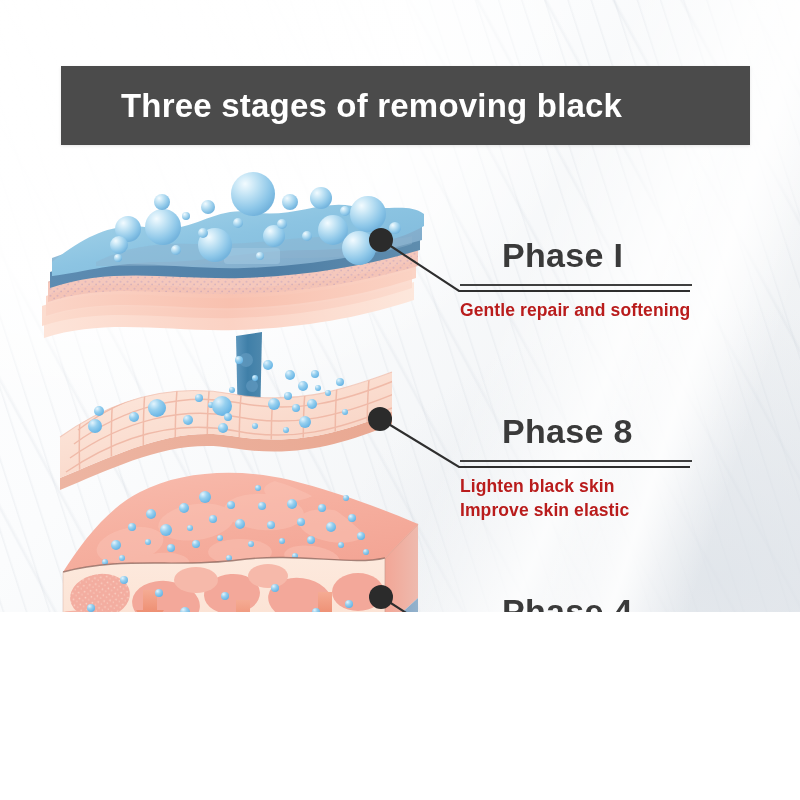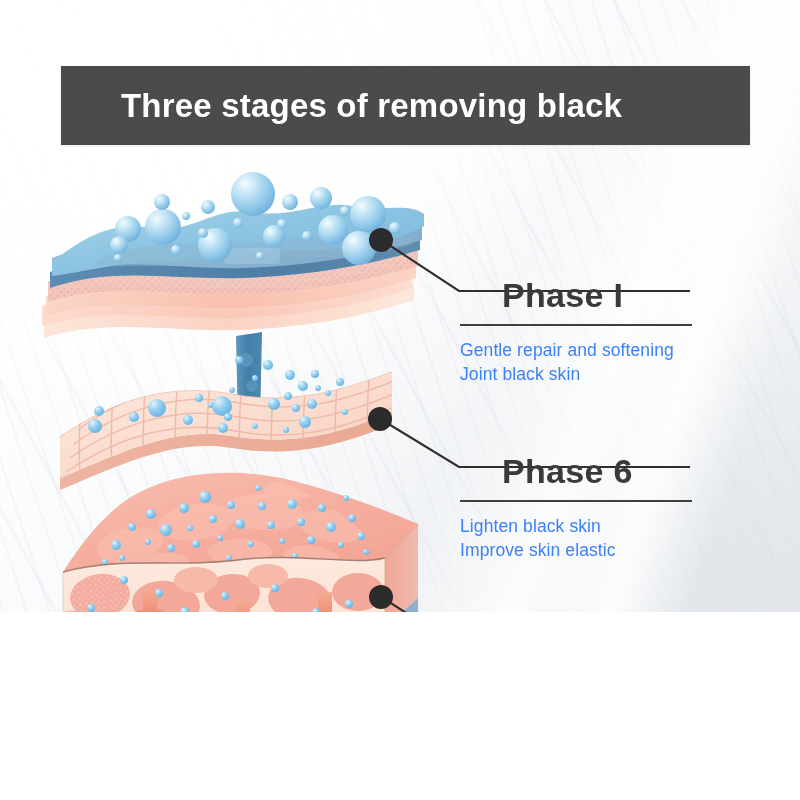--- a/index.html
+++ b/index.html
@@ -88,41 +88,40 @@
     font-weight: 700;
     letter-spacing: .2px;
     padding-left: 60px;
     white-space: nowrap;
   }
 
   
   .phase {
     position: absolute;
     width: 300px;
-    margin-top: 40px;
   }
   .phase-title {
     font-size: 34px;
     font-weight: 700;
     color: #3a3a3a;
     letter-spacing: .3px;
     line-height: 1;
     padding-left: 42px;
   }
   .phase-rule {
     margin-top: 12px;
     width: 232px;
     height: 2px;
     background: #3f3f3f;
   }
   .phase-desc {
     margin-top: 12px;
     font-size: 17.5px;
-    font-weight: 400;
-    color: #3b82f6;
+    font-weight: 700;
+    color: #b91c1c;
     line-height: 1.38;
     letter-spacing: .1px;
   }
   .phase-desc div { white-space: nowrap; }
 
   
   .leader-svg {
     position: absolute;
     inset: 0;
     pointer-events: none;
@@ -551,26 +550,25 @@
 
     <path class="leader-line" d="M383,598 L459,647 L690,647"></path>
     <circle class="leader-dot" cx="381" cy="597" r="12"></circle>
   </svg>
 
   <div class="phase" style="left:460px; top:238px;">
     <div class="phase-title">Phase I</div>
     <div class="phase-rule"></div>
     <div class="phase-desc">
       <div>Gentle repair and softening</div>
-      <div>Joint black skin</div>
     </div>
   </div>
 
   <div class="phase" style="left:460px; top:414px;">
-    <div class="phase-title">Phase 6</div>
+    <div class="phase-title">Phase 8</div>
     <div class="phase-rule"></div>
     <div class="phase-desc">
       <div>Lighten black skin</div>
       <div>Improve skin elastic</div>
     </div>
   </div>
 
   <div class="phase" style="left:460px; top:594px;">
     <div class="phase-title">Phase 4</div>
     <div class="phase-rule"></div>

